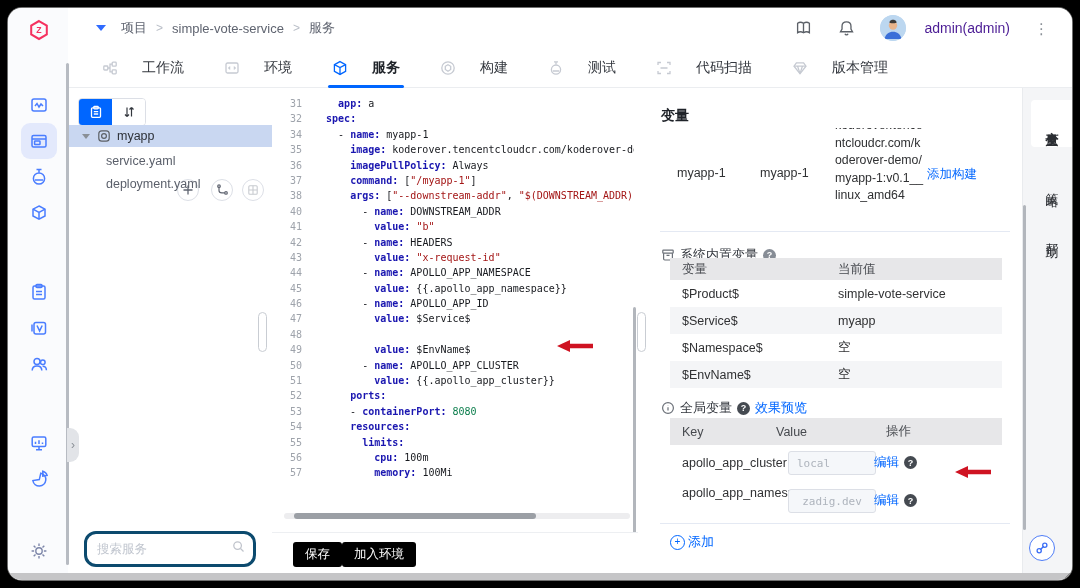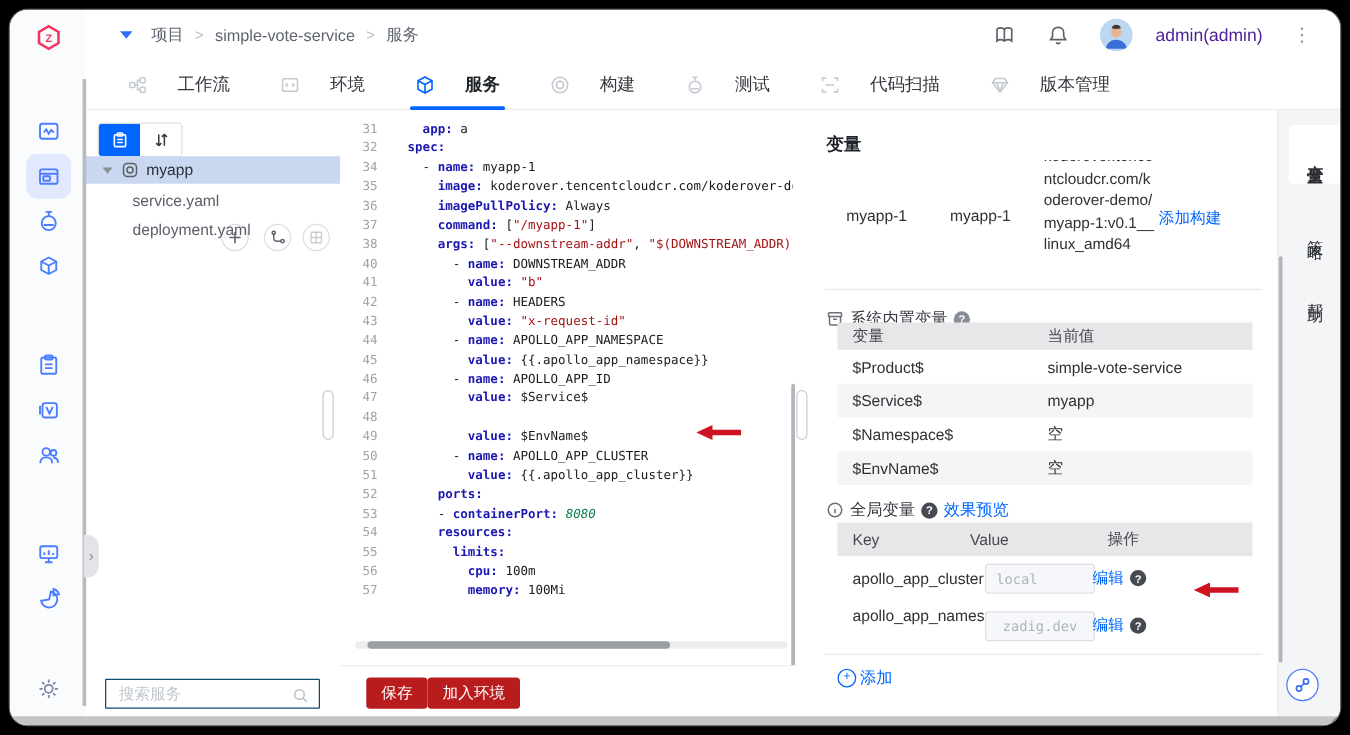--- a/index.html
+++ b/index.html
@@ -40,40 +40,40 @@
   .tt-btn .ic{width:14px;height:14px;}
   .tt-circle{position:absolute;top:91px;width:22px;height:22px;border:1px solid #dcdfe6;border-radius:50%;background:#fff;
     display:flex;align-items:center;justify-content:center;color:#5f6470;cursor:pointer;box-sizing:border-box;top:91px;}
   .tt-circle .ic{width:12px;height:12px;}
   .tt-circle.disabled{color:#c8cbd0;}
   .tree-row-root{position:absolute;left:0;right:0;top:37px;height:22px;background:#c9d7f1;display:flex;align-items:center;
     font-size:12.5px;color:#2d3138;cursor:pointer;}
   .tree-caret{width:0;height:0;border-left:4.5px solid transparent;border-right:4.5px solid transparent;border-top:5px solid #8a9097;margin:0 7px 0 14px;}
   .tree-sicon{width:14px;height:14px;color:#5c6066;margin-right:6px;}
   .tree-file{position:absolute;left:38px;font-size:12.5px;color:#5a5f6a;cursor:pointer;}
-  .tree-search{position:absolute;left:16px;right:16px;bottom:13px;height:24px;border:1px solid #0c4a6e;border-radius:1px;box-sizing:border-box;}
+  .tree-search{position:absolute;left:16px;right:16px;bottom:13px;height:36px;border:3px solid #0c4a6e;border-radius:12px;box-sizing:border-box;}
   .tree-search input{position:absolute;inset:0;border:0;outline:0;background:transparent;padding:0 28px 0 10px;font-size:12.5px;color:#303133;
     font-family:"Liberation Sans",sans-serif;}
   .tree-search input::placeholder{color:#c1c6cf;}
   .search-ic{position:absolute;right:8px;top:6px;width:13px;height:13px;color:#c0c4cc;}
   
   #editor-panel{position:absolute;left:264px;top:80px;width:366px;bottom:0;background:#fff;}
   #code-area{position:absolute;left:0;top:0;right:4px;height:432px;overflow:hidden;padding-top:8px;}
   .cl{display:flex;height:15.4px;line-height:15.4px;font-family:"DejaVu Sans Mono","Liberation Mono",monospace;font-size:10px;white-space:pre;}
   .ln{width:30px;text-align:right;padding-right:12px;color:#9ea3ab;flex:none;}
   .lc{flex:none;}
   .tk-k{color:#1a16b0;font-weight:700;}
   .tk-p{color:#17191e;}
   .tk-s{color:#a31515;}
-  .tk-num{color:#0a7d4b;font-style:italic;}
+  .tk-num{color:#0a7d4b;}
   #editor-vscroll{position:absolute;right:2px;top:219px;width:3px;height:253px;background:#b2b6bc;border-radius:2px;}
   #editor-hscroll{position:absolute;left:12px;right:8px;top:425px;height:6px;background:#ededef;border-radius:3px;}
   #editor-hscroll .thumb{position:absolute;left:10px;width:242px;top:0;height:6px;background:#9b9fa5;border-radius:3px;}
   #editor-footer{position:absolute;left:0;right:0;bottom:0;height:47px;border-top:1px solid #edeff2;background:#fff;}
-  .btn-blue{position:absolute;top:9px;height:25px;background:#b91c1c;color:#fff;border:0;border-radius:3px;font-size:12.5px;
+  .btn-blue{position:absolute;top:9px;height:25px;background:#000000;color:#fff;border:0;border-radius:3px;font-size:12.5px;
     font-family:"Liberation Sans",sans-serif;cursor:pointer;padding:0 12px;}
   
   .pill{position:absolute;width:9px;height:40px;background:#fff;border:1px solid #c9cdd3;border-radius:5px;z-index:8;box-sizing:border-box;cursor:col-resize;}
   
   #right-panel{position:absolute;left:638px;top:80px;width:376px;bottom:0;background:#fff;overflow:hidden;}
   .rp-title{position:absolute;left:15px;top:19px;font-size:14px;font-weight:700;color:#1f2329;}
   .br-cell{position:absolute;font-size:12.5px;color:#303133;}
   .br-image{position:absolute;left:189px;top:40px;width:90px;height:88px;overflow:hidden;}
   .br-image .txt{margin-top:-11px;font-size:12.3px;line-height:17.5px;color:#303133;word-break:break-all;}
   .link{color:#0066ff;cursor:pointer;text-decoration:none;}

